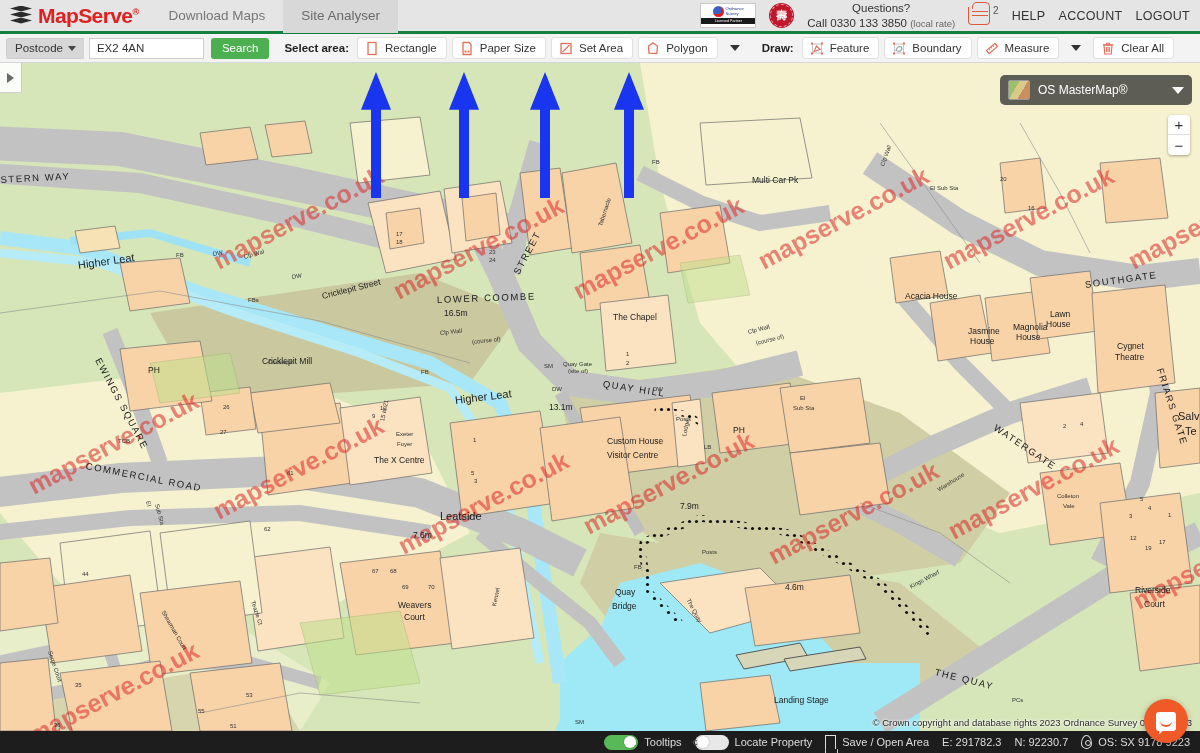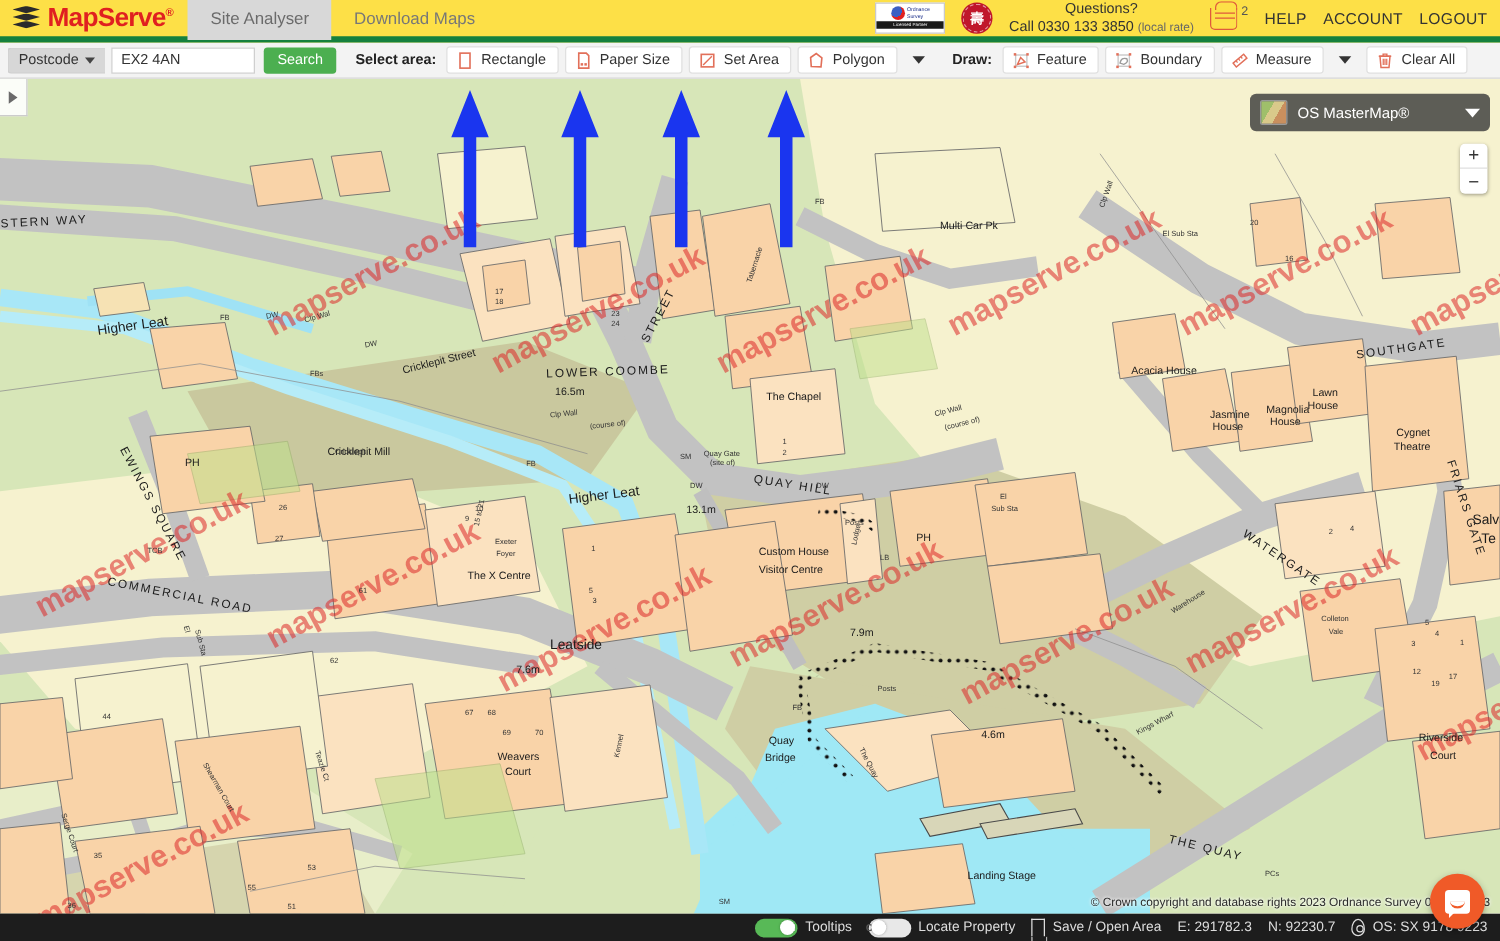--- a/index.html
+++ b/index.html
@@ -7,23 +7,23 @@
     width: 1200px; height: 753px;
     font-family: "Liberation Sans", sans-serif;
     overflow: hidden;
     background: #fff;
   }
   #app { position: relative; width: 1200px; height: 753px; }
 
   
   .header {
     position: absolute; top: 0; left: 0; width: 1200px; height: 34px;
-    background: #fde047;
+    background: #e5e5e5;
     display: flex; align-items: center;
-    border-bottom: 5px solid #15803d;
+    border-bottom: 3px solid #15803d;
     z-index: 50;
   }
   .brand {
     display: flex; align-items: center; gap: 6px;
     padding: 0 12px 0 10px; height: 34px;
   }
   .brand-logo { width: 22px; height: 20px; position: relative; }
   .brand-logo i {
     position: absolute; left: 0; width: 22px; height: 6px;
     background: #2b2b2b;
@@ -247,22 +247,22 @@
     <div class="brand">
       <div class="brand-logo">
         <i></i>
           <i></i>
           <i></i>
       </div>
       <div class="brand-name">
         <span>MapServe</span><span class="brand-reg">®</span>
       </div>
     </div>
+    <div class="navtab">Download Maps</div>
     <div class="navtab active">Site Analyser</div>
-    <div class="navtab">Download Maps</div>
 
     <div class="header-right">
       <div class="os-badge">
         <div class="os-top">
           <div class="os-dot"></div>
           <div class="os-txt">
             <div>Ordnance</div>
             <div>Survey</div>
           </div>
         </div>

